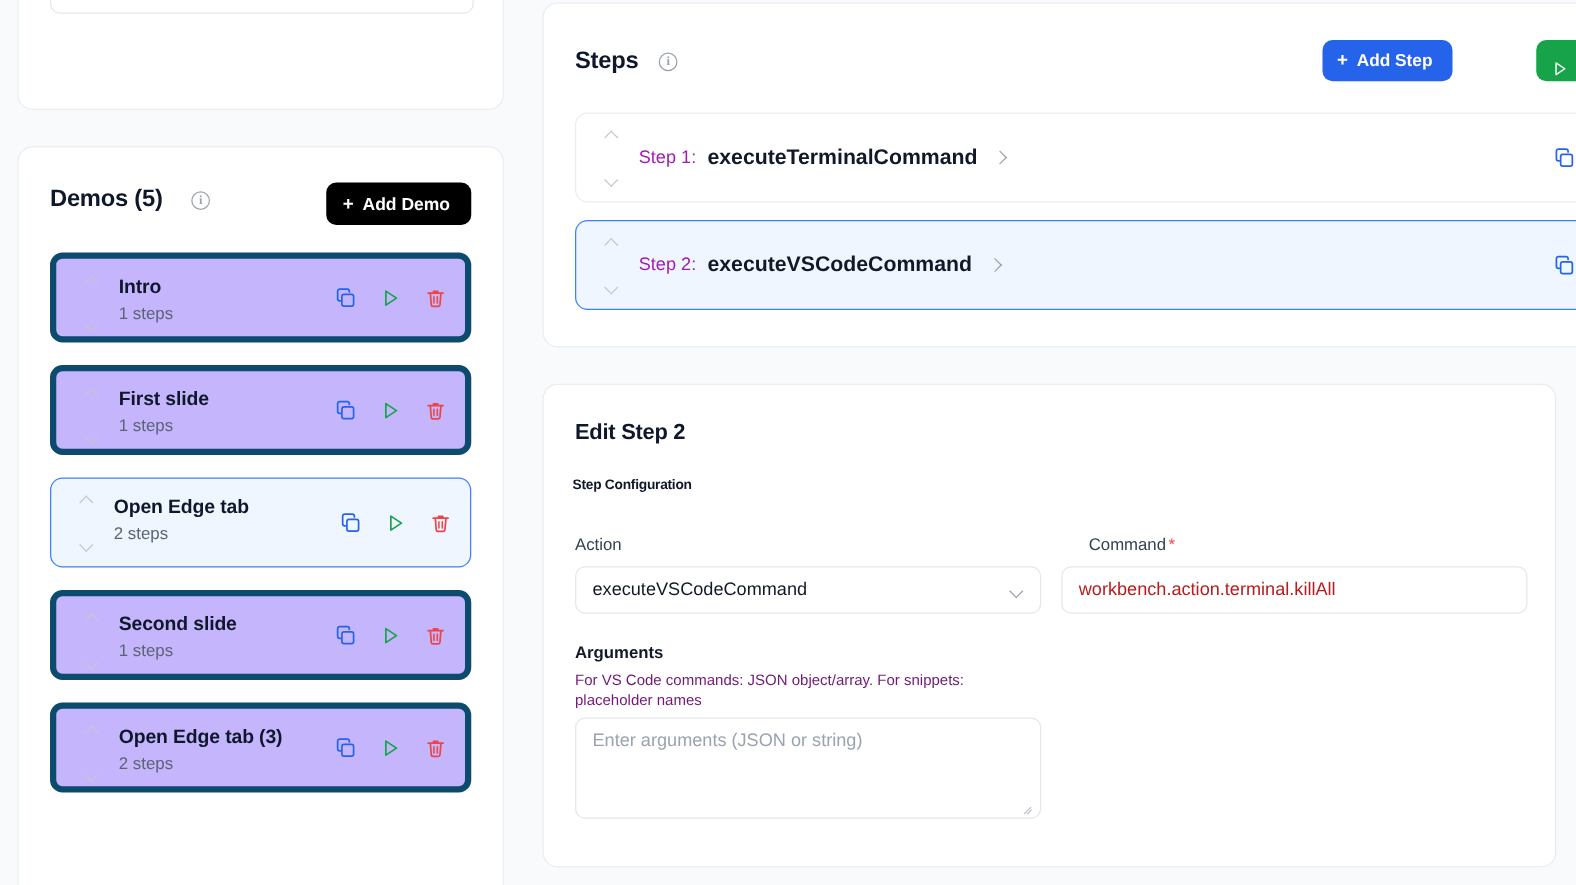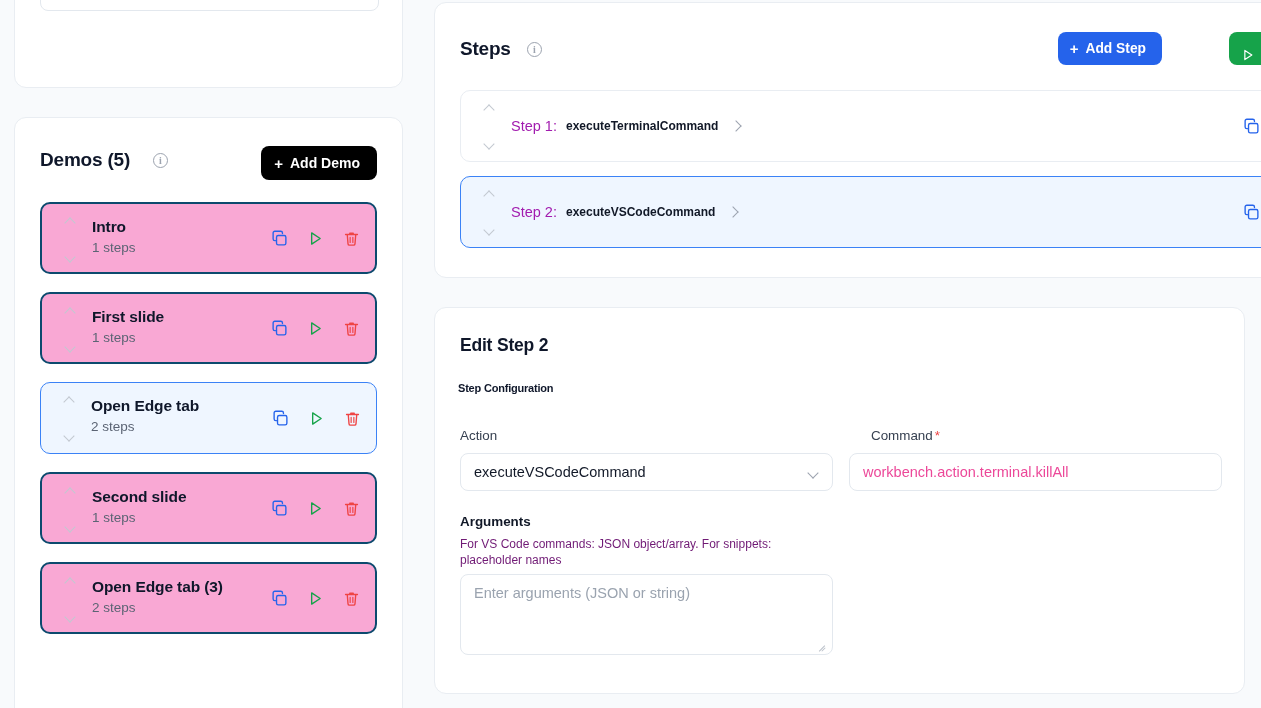--- a/index.html
+++ b/index.html
@@ -63,21 +63,21 @@
     border: none; border-radius: 8px;
     font-family: "Liberation Sans", sans-serif;
     font-size: 14px; font-weight: 700;
     display: flex; align-items: center; gap: 7px; cursor: pointer;
   }
   .plus-glyph { font-size: 15px; font-weight: 700; line-height: 1; }
 
   .demo-list { position: absolute; left: 25px; top: 84px; right: 25px; }
   .demo-item {
     position: relative; height: 72px; margin-bottom: 18px;
-    border: 2px solid #0c4a6e; border-radius: 10px; background: #f9a8d4;
+    border: 5px solid #0c4a6e; border-radius: 10px; background: #c4b5fd;
     cursor: pointer;
   }
   .demo-item.selected {
     background: #eff6ff; border: 1.5px solid #3b82f6;
   }
   .reorder {
     position: absolute; left: 20px; top: 14px;
     width: 16px; height: 44px;
     display: flex; flex-direction: column; align-items: center;
     justify-content: space-between; cursor: pointer;
@@ -143,21 +143,21 @@
     position: relative; height: 72px; margin-bottom: 14px;
     border: 1px solid #e9edf2; border-radius: 10px; background: #fff;
     cursor: pointer;
   }
   .step-item.selected { background: #eff6ff; border: 1.5px solid #3b82f6; }
   .step-label {
     position: absolute; left: 50px; top: 50%; transform: translateY(-50%);
     display: flex; align-items: center; gap: 9px;
   }
   .step-num { font-size: 14.5px; color: #a21caf; }
-  .step-action { font-size: 12px; font-weight: 700; color: #111827; }
+  .step-action { font-size: 17px; font-weight: 700; color: #111827; }
   .chev-right { width: 9px; height: 9px; position: relative; margin-left: 5px; }
   .chev-right::before {
     content: ""; position: absolute; left: 0; top: 0;
     width: 7px; height: 7px;
     border-right: 1.5px solid #9ca3af; border-top: 1.5px solid #9ca3af;
     transform: rotate(45deg);
   }
 
   #edit-card {
     left: 434px; top: 307px; width: 811px; height: 387px;
@@ -192,21 +192,21 @@
     content: ""; position: absolute; left: 0; top: 0;
     width: 7px; height: 7px;
     border-right: 1.5px solid #9ca3af; border-bottom: 1.5px solid #9ca3af;
     transform: rotate(45deg);
   }
   .text-input {
     position: absolute; left: 414px; top: 145px;
     width: 373px; height: 38px;
     border: 1px solid #e3e8ee; border-radius: 8px; background: #fff;
     font-family: "Liberation Sans", sans-serif;
-    font-size: 14.5px; color: #ec4899; padding: 11px 13px;
+    font-size: 14.5px; color: #b91c1c; padding: 11px 13px;
   }
   .args-area {
     position: absolute; left: 25px; top: 266px;
     width: 373px; height: 81px;
     border: 1px solid #e3e8ee; border-radius: 8px; background: #fff;
     font-family: "Liberation Sans", sans-serif;
     font-size: 14.5px; color: #111827; padding: 10px 13px;
     resize: none;
   }
   .args-area::placeholder { color: #9aa3af; }

